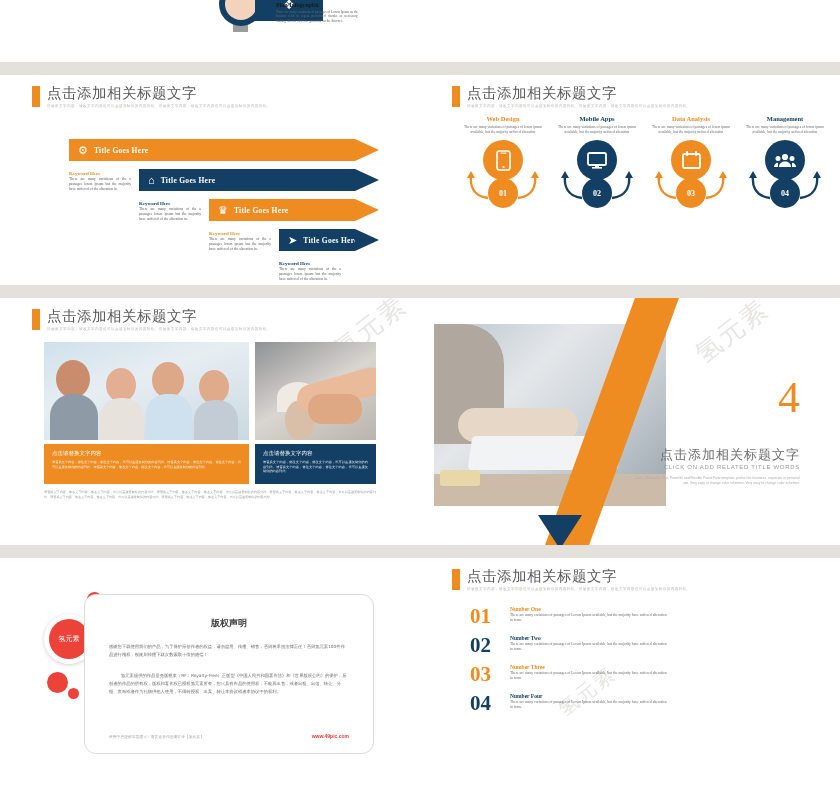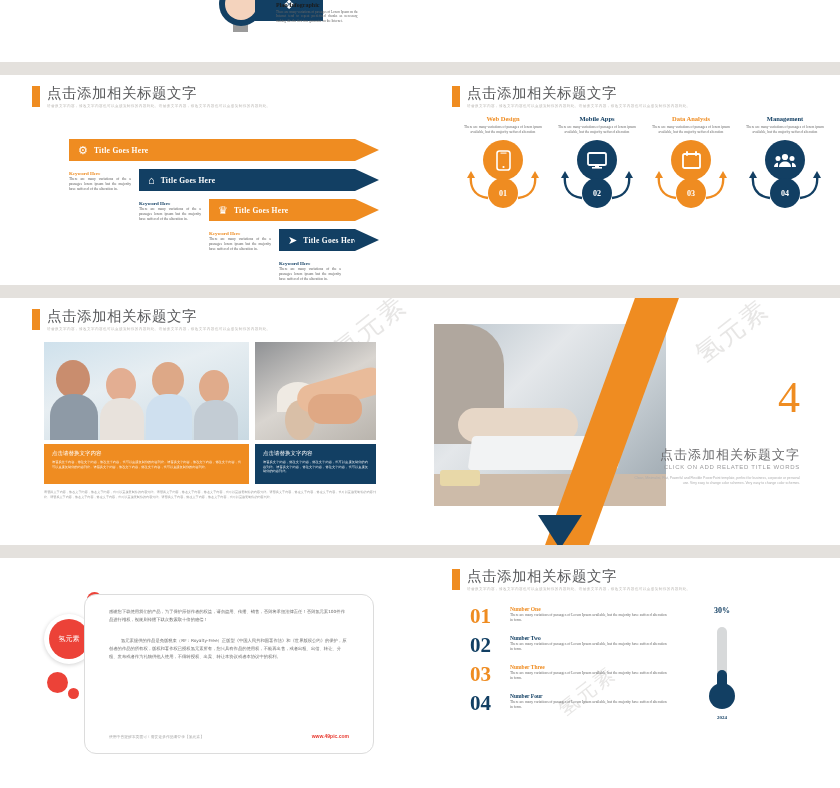--- a/index.html
+++ b/index.html
@@ -419,20 +419,21 @@
       <div class="dot" style="left:54px; top:130px; width:11px; height:11px;"></div>
       <div class="dot" style="left:287px; top:168px; width:19px; height:19px;"></div>
       <div class="dot" style="left:325px; top:180px; width:8px; height:8px;"></div>
 
       <div class="logo-wrap">
         <div class="logo-ring"></div>
         <div class="logo-core">氢元素</div>
       </div>
 
       <div class="cp-box">
+        <div class="cp-h">版权声明</div>
         <div class="cp-p">感谢您下载使用我们的产品，为了保护原创作者的权益，请勿盗用、传播、销售，否则将承担法律责任！否则氢元素100件作品进行维权，视规则传播下载次数索取十倍的赔偿！</div>
         <div class="cp-p indent">氢元素提供的作品是免版税束（RF：Royalty-Free）正版型《中国人民共和国著作法》和《世界版权公约》的保护，原创者的作品的所有权，版权和著作权已授权氢元素所有，您只具有作品的使用权，不能再出售，或者出租、出借、转让、分租、发布或者作为礼物供他人使用，不得转授权、出卖、转让本协议或者本协议中的权利。</div>
         <div class="cp-foot">
           <div class="cp-foot-l">使用中音提醒本页面可！需要更多作品请登录【氢元素】</div>
           <div class="cp-foot-r">www.49pic.com</div>
         </div>
       </div>
     </div>
   </div>
 
@@ -470,26 +471,17 @@
         <div class="num-row">
           <div class="num-big" style="color:#123f63;">04</div>
           <div class="num-txt">
             <div class="num-h" style="color:#123f63;">Number Four</div>
             <div class="num-p">There are many variations of passages of Lorem Ipsum available, but the majority have suffered alteration in form.</div>
           </div>
         </div>
       </div>
 
       <div class="thermos">
-        <div class="th">
-          <div class="th-pct" style="color:#123f63;">30%</div>
-          <div class="th-body">
-            <div class="th-tube"></div>
-            <div class="th-fill" style="height:19px; background:#123f63; left:50%; transform:translateX(-50%); bottom:24px;"></div>
-            <div class="th-bulb" style="background:#123f63;"></div>
-          </div>
-          <div class="th-yr" style="color:#123f63;">2024</div>
-        </div>
       </div>
     </div>
   </div>
 
 </div>
 
 </body></html>

